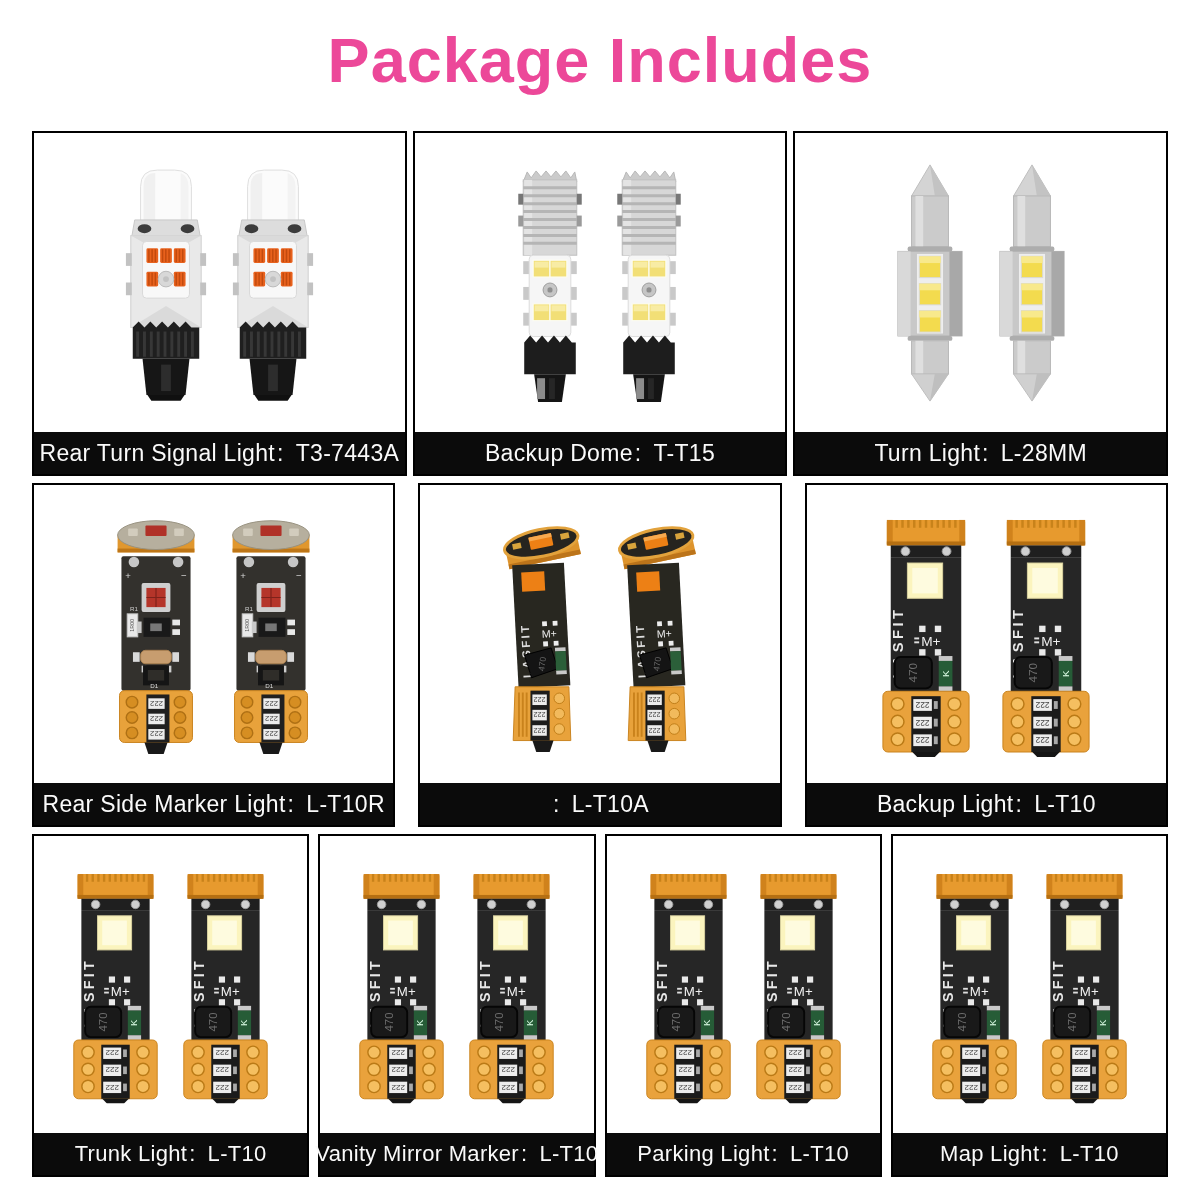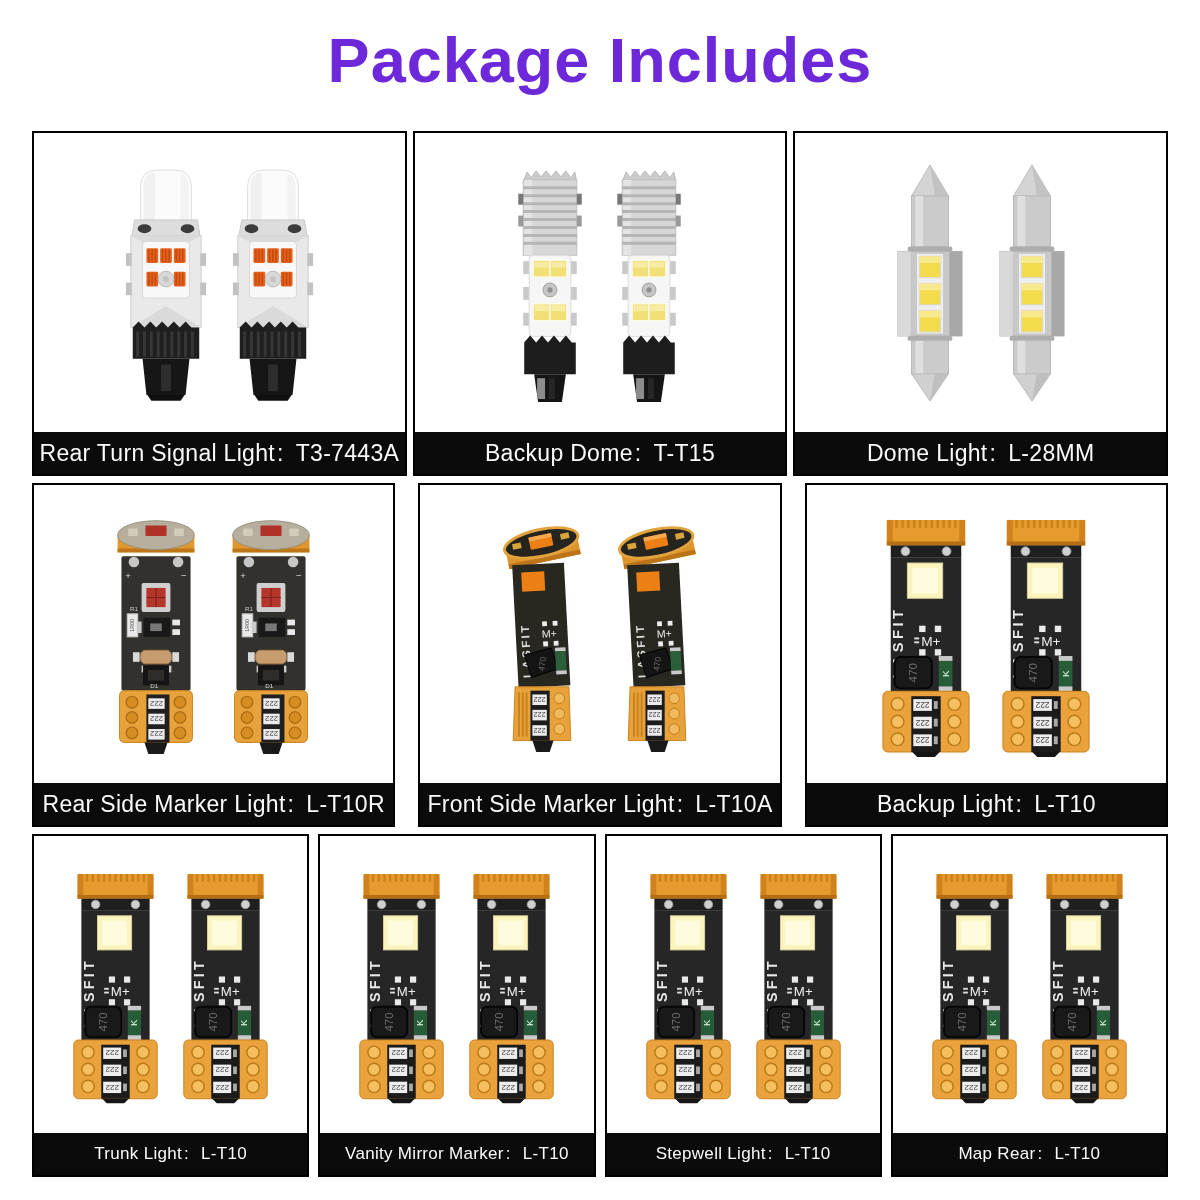--- a/index.html
+++ b/index.html
@@ -2,39 +2,39 @@
 <html><head>
 <meta charset="utf-8">
 <style>
   html,body{margin:0;padding:0;}
   body{
     width:1200px;height:1200px;background:#ffffff;overflow:hidden;
     font-family:"Liberation Sans",sans-serif;
   }
   .title{
     height:120px;display:flex;align-items:center;justify-content:center;
-    font-size:63px;font-weight:bold;letter-spacing:1px;color:#6d28d9;
+    font-size:63px;font-weight:bold;letter-spacing:1px;color:#ec4899;
   }
   .grid{padding:11px 32px;}
   .row{display:grid;gap:6px;margin-bottom:7px;}
   .row-a{grid-template-columns:repeat(3,1fr);height:345px;}
   .row-b{grid-template-columns:repeat(3,1fr);height:344px;gap:23px;}
   .row-c{grid-template-columns:repeat(4,1fr);height:343px;gap:9px;margin-bottom:0;}
   .cell{
     border:2px solid #000;background:#fff;display:flex;flex-direction:column;min-width:0;
   }
   .cell-image{
     flex:1;display:flex;align-items:center;justify-content:center;gap:19px;overflow:hidden;
   }
   .cell-image.widegap{gap:26px;}
   .cell-label{
     flex:0 0 42px;background:#0b0b0b;color:#fafafa;display:flex;align-items:center;
     justify-content:center;font-size:23px;letter-spacing:.3px;white-space:nowrap;
   }
-  .row-c .cell-label{font-size:17px;}
+  .row-c .cell-label{font-size:22px;}
   .colon{margin:0 12px 0 2px;}
   svg text{font-family:"Liberation Sans",sans-serif;}
   .defs{position:absolute;width:0;height:0;}
 </style>
 </head>
 <body>
 
 <svg class="defs" xmlns="http://www.w3.org/2000/svg">
   <defs>
 
@@ -342,21 +342,21 @@
     <div class="cell">
       <div class="cell-image widegap">
         <svg width="76" height="243" viewBox="0 0 78 250">
             <use href="#bulbFest"></use>
           </svg>
         <svg width="76" height="243" viewBox="0 0 78 250">
             <use href="#bulbFest"></use>
           </svg>
       </div>
       <div class="cell-label">
-        <span>Dome Light</span>
+        <span>Turn Light</span>
           <span class="colon">:</span>
           <span>L-28MM</span>
       </div>
     </div>
 
   </div>
 
   <div class="row row-b">
 
     <div class="cell">
@@ -378,21 +378,20 @@
     <div class="cell">
       <div class="cell-image">
         <svg width="96" height="240" viewBox="0 0 100 250">
             <use href="#t10angle"></use>
           </svg>
         <svg width="96" height="240" viewBox="0 0 100 250">
             <use href="#t10angle"></use>
           </svg>
       </div>
       <div class="cell-label">
-        <span>Front Side Marker Light</span>
           <span class="colon">:</span>
           <span>L-T10A</span>
       </div>
     </div>
 
     <div class="cell">
       <div class="cell-image widegap">
         <svg width="94" height="245" viewBox="0 0 96 250">
             <use href="#t10front"></use>
           </svg>
@@ -446,36 +445,36 @@
     <div class="cell">
       <div class="cell-image">
         <svg width="91" height="238" viewBox="0 0 96 250">
             <use href="#t10front"></use>
           </svg>
         <svg width="91" height="238" viewBox="0 0 96 250">
             <use href="#t10front"></use>
           </svg>
       </div>
       <div class="cell-label">
-        <span>Stepwell Light</span>
+        <span>Parking Light</span>
           <span class="colon">:</span>
           <span>L-T10</span>
       </div>
     </div>
 
     <div class="cell">
       <div class="cell-image">
         <svg width="91" height="238" viewBox="0 0 96 250">
             <use href="#t10front"></use>
           </svg>
         <svg width="91" height="238" viewBox="0 0 96 250">
             <use href="#t10front"></use>
           </svg>
       </div>
       <div class="cell-label">
-        <span>Map Rear</span>
+        <span>Map Light</span>
           <span class="colon">:</span>
           <span>L-T10</span>
       </div>
     </div>
 
   </div>
 </div>
 
 </body></html>

